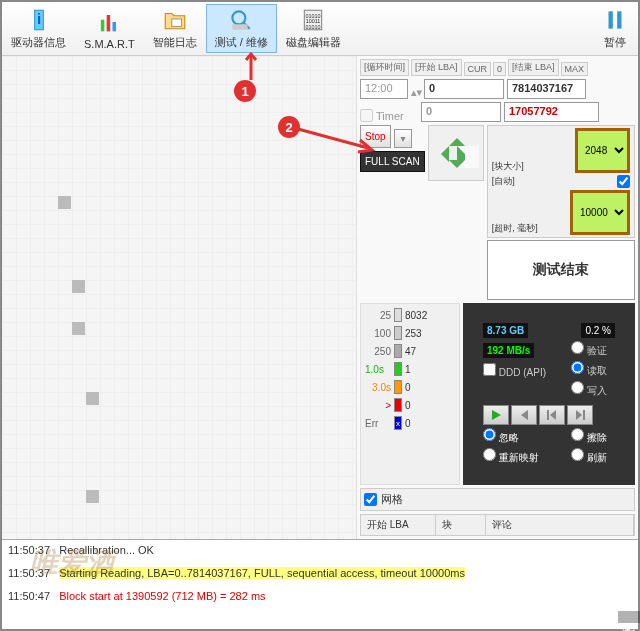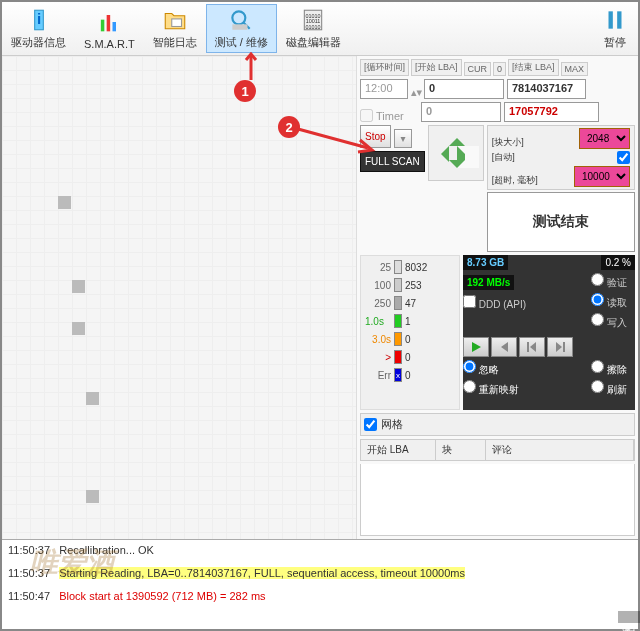--- a/index.html
+++ b/index.html
@@ -22,40 +22,40 @@
 .btn.dark { background: #333; color: #fff; border-color: #111; font-size: 10px; padding: 4px; }
 .arrows { width: 56px; height: 56px; position: relative; background: #f0f0f0; border: 1px solid #ccc; }
 .arrows .ar { position: absolute; width: 0; height: 0; border: 8px solid transparent; cursor: pointer; }
 .ar.up { left: 20px; top: 4px; border-bottom-color: #5a5; }
 .ar.down { left: 20px; bottom: 4px; border-top-color: #5a5; }
 .ar.left { top: 20px; left: 4px; border-right-color: #5a5; }
 .ar.right { top: 20px; right: 4px; border-left-color: #5a5; }
 .legend { background: #f0f0f0; border: 1px solid #ddd; padding: 4px; display: flex; flex-direction: column; gap: 4px; width: 100px; }
 .leg-row { display: flex; align-items: center; gap: 3px; font-size: 10px; }
 .leg-box { width: 8px; height: 14px; border: 1px solid #888; }
-.stats { flex: 1; background: #333; padding: 0; display: flex; flex-direction: column; gap: 3px; color: #ccc; font-size: 10px; }
+.stats { flex: 1; background: #333; padding: 20px; display: flex; flex-direction: column; gap: 3px; color: #ccc; font-size: 10px; }
 .stat-bar { background: #111; color: #0f0; padding: 2px 4px; display: inline-block; font-weight: bold; font-size: 10px; }
 .play-row { display: flex; gap: 2px; margin-top: 4px; }
 .play-btn { width: 26px; height: 20px; background: linear-gradient(#eee,#ccc); border: 1px solid #888; display: flex; align-items: center; justify-content: center; cursor: pointer; }
 .radios { font-size: 10px; color: #ccc; }
 .radios label { margin-right: 8px; }
 .grid-chk { background: #f0f0f0; padding: 3px; display: flex; align-items: center; gap: 4px; border: 1px solid #ccc; }
 .lcd { background: #000; color: #0c0; font-family: monospace; padding: 2px 6px; font-size: 13px; letter-spacing: 2px; }
 .table-hdr { display: flex; background: #f0f0f0; border: 1px solid #ccc; font-size: 10px; }
 .table-hdr div { padding: 3px 6px; border-right: 1px solid #ccc; }
 .table-body { flex: 1; background: #fff; border: 1px solid #ccc; border-top: none; min-height: 70px; }
 .log { background: #fff; border-top: 1px solid #aaa; padding: 4px 6px; font-size: 11px; height: 72px; overflow: hidden; position: relative; }
 .log .line { white-space: nowrap; margin-bottom: 11px; }
 .log .hl { background: #ffff80; }
 .log .red { color: #d00; }
 .watermark { position: absolute; left: 30px; top: 544px; color: rgba(160,110,40,.3); font-size: 28px; font-style: italic; font-family: cursive; pointer-events: none; font-weight: bold; }
 .sidemark { position: absolute; right: 0; bottom: 8px; writing-mode: vertical-rl; color: rgba(255,255,255,.7); background: rgba(0,0,0,.3); font-size: 14px; padding: 6px 2px; pointer-events: none; }
 .callout { position: absolute; width: 22px; height: 22px; border-radius: 50%; background: #e03030; color: #fff; display: flex; align-items: center; justify-content: center; font-weight: bold; font-size: 13px; pointer-events: none; z-index: 10; }
 .arrow-line { position: absolute; pointer-events: none; z-index: 9; }
-select, input[type=text] { border: 1px solid #a16207; padding: 3px 3px; font-size: 10px; background: #ec4899; }
+select, input[type=text] { border: 3px solid #a16207; padding: 13px 3px; font-size: 10px; background: #bef264; }
 .small-grp { border: 1px solid #ccc; padding: 2px 4px; font-size: 9px; display: flex; flex-direction: column; gap: 2px; background: #f0f0f0; }
 </style>
 </head>
 <body>
 
 <div class="toolbar">
   <div class="tb-item">
     <svg class="ico" viewBox="0 0 24 24">
         <rect x="8" y="3" width="8" height="18" fill="#6cf" stroke="#39c"></rect>
         <text x="12" y="16" text-anchor="middle" font-size="14" fill="#06c" font-weight="bold">i</text>
@@ -194,21 +194,21 @@
             <span style="width:26px;text-align:right;color:#e80">3.0s</span>
             <span class="leg-box" style="background:#f90"></span>
             <span>0</span>
           </div>
           <div class="leg-row">
             <span style="width:26px;text-align:right;color:#c00">&gt;</span>
             <span class="leg-box" style="background:#e00"></span>
             <span>0</span>
           </div>
           <div class="leg-row">
-            <span style="width:26px;text-align:right;color:#666">Err</span>
+            <span style="width:26px;color:#666">Err</span>
             <span class="leg-box" style="background:#00d"><span style="color:#fff;font-size:8px;margin-left:1px">x</span></span>
             <span>0</span>
           </div>
         </div>
       <div class="stats">
         <div class="row" style="justify-content:space-between">
           <span class="stat-bar" style="color:#6cf">8.73 GB</span>
           <span style="background:#111;color:#fff;padding:2px 4px"><span>0.2</span> <span>%</span></span>
         </div>
         <div class="row">

